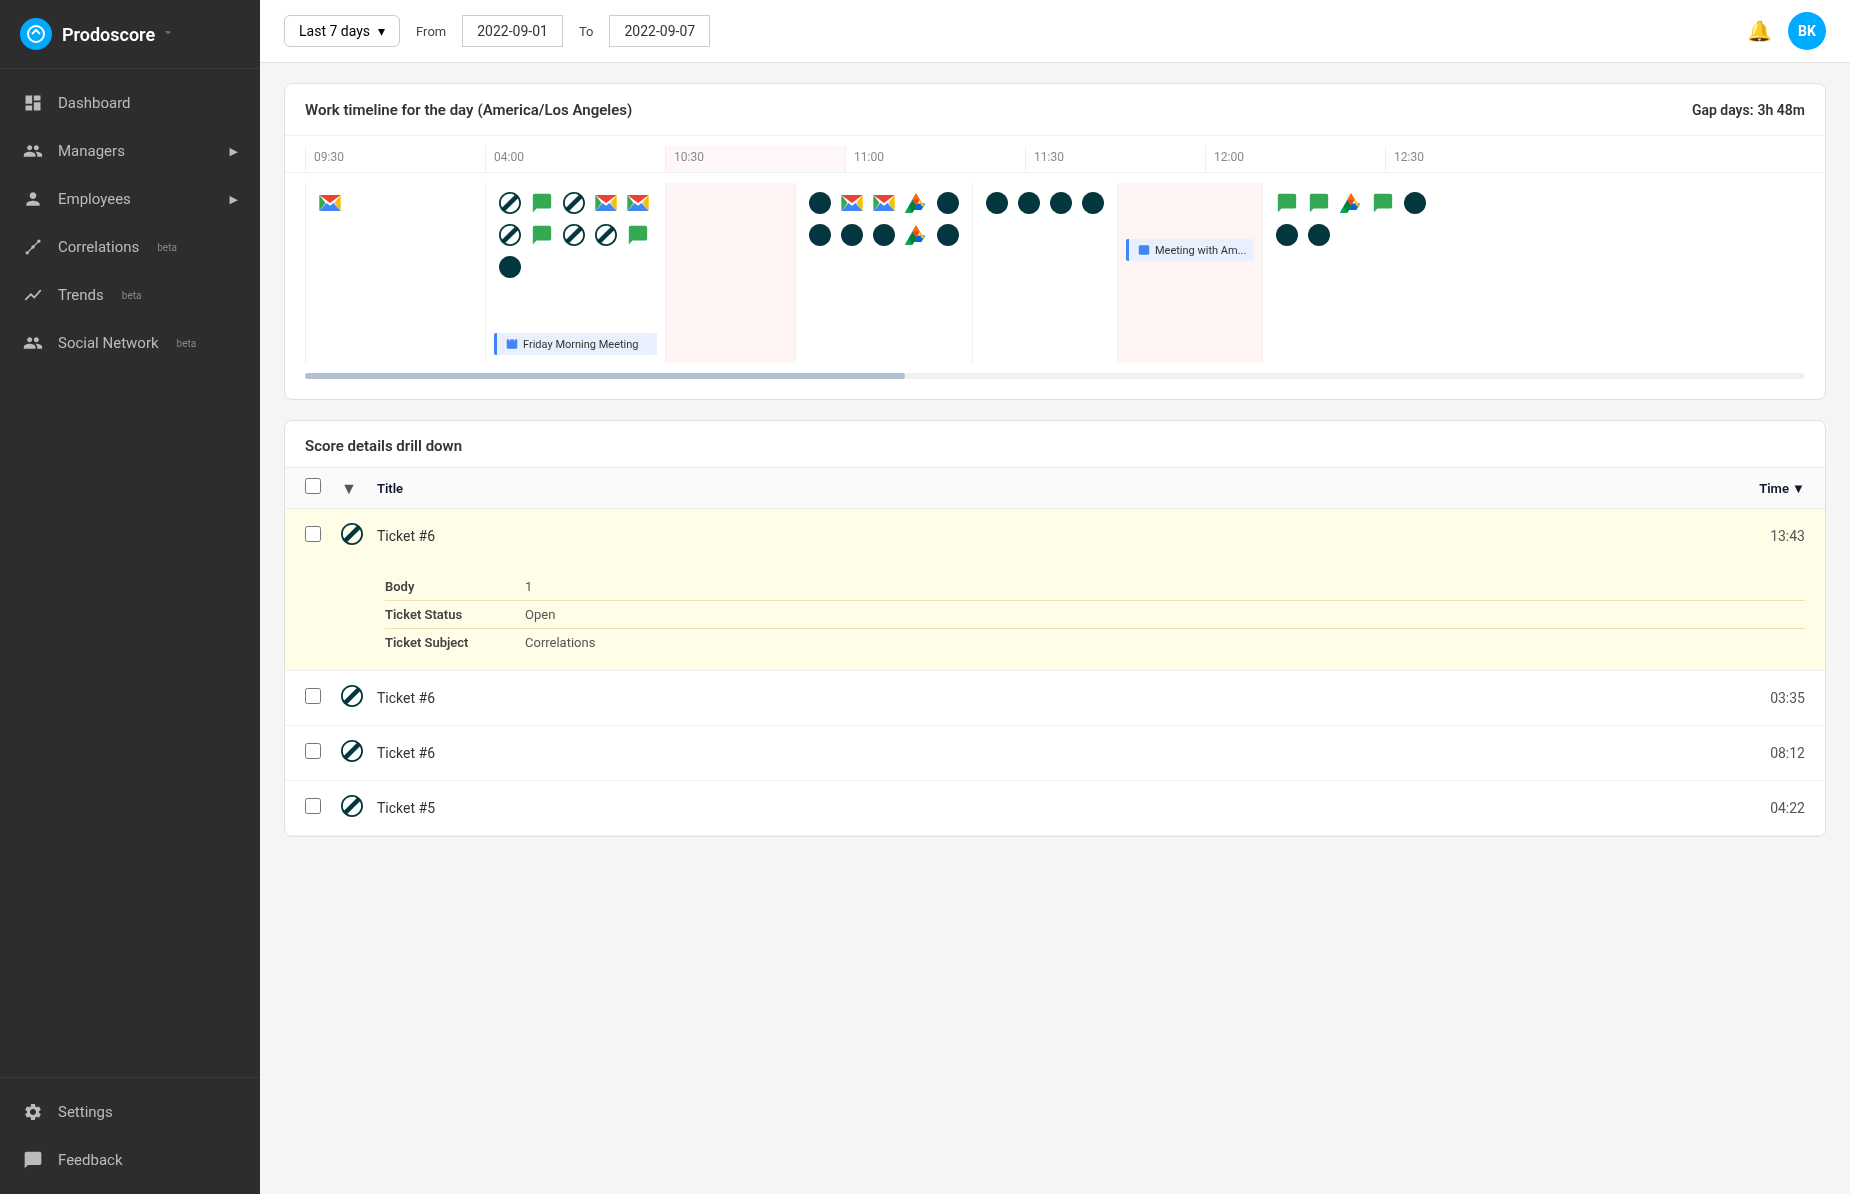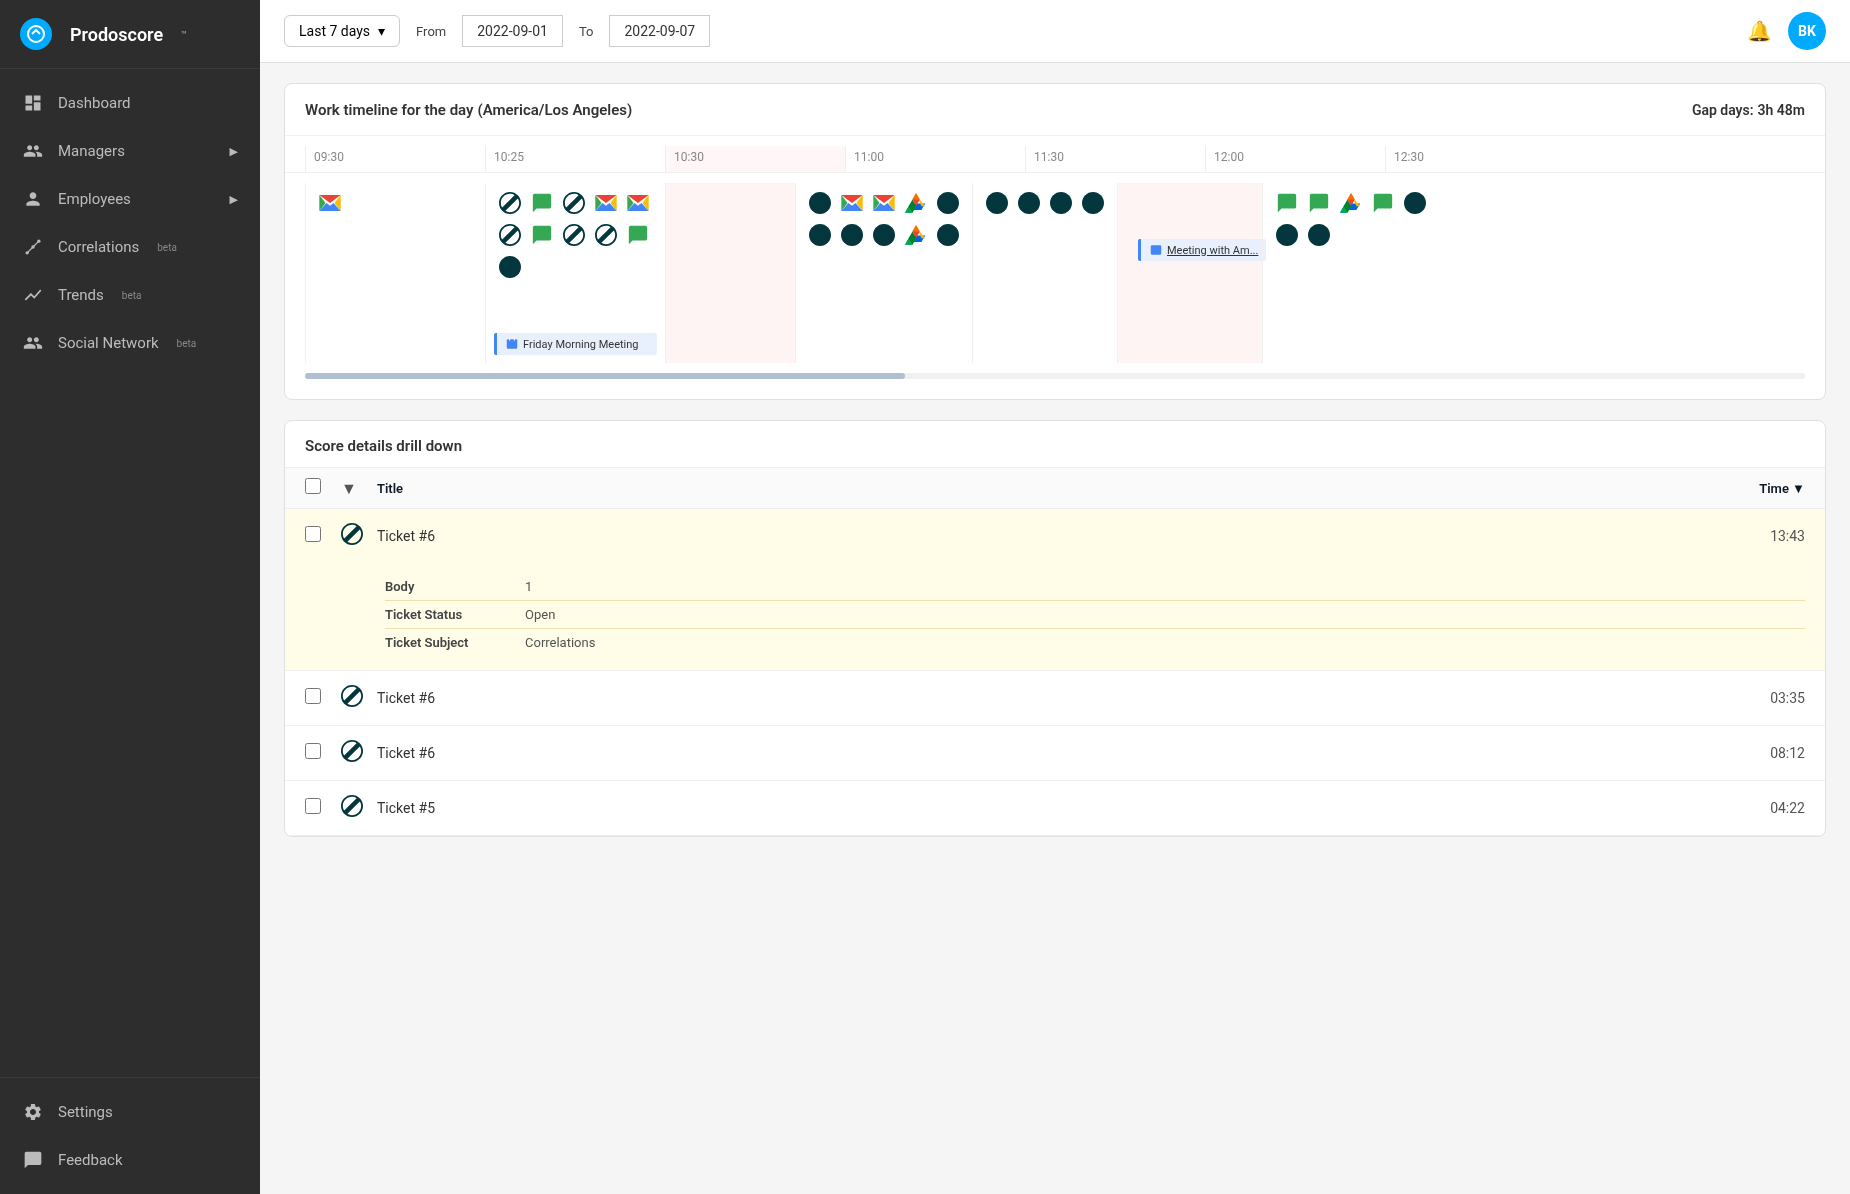--- a/index.html
+++ b/index.html
@@ -12,21 +12,21 @@
       background: #2d2d2d;
       color: #ccc;
       display: flex;
       flex-direction: column;
       height: 100vh;
     }
     .sidebar-logo {
       padding: 18px 20px;
       display: flex;
       align-items: center;
-      gap: 18px;
+      gap: 10px;
       border-bottom: 1px solid #3a3a3a;
     }
     .logo-icon {
       width: 32px; height: 32px;
       background: #00aaff;
       border-radius: 50%;
       display: flex; align-items: center; justify-content: center;
       color: white; font-weight: bold; font-size: 14px;
     }
     .logo-text { color: white; font-size: 18px; font-weight: 600; }
@@ -342,21 +342,21 @@
         </div>
         <div>
           <span class="gap-time">Gap days:</span>
           <span class="gap-time">3h 48m</span>
         </div>
       </div>
       <div class="timeline-area">
 
         <div class="timeline-ruler">
           <div class="time-slot">09:30</div>
-          <div class="time-slot">10:25</div>
+          <div class="time-slot">04:00</div>
           <div class="time-slot" style="background:rgba(255,180,180,0.1)">10:30</div>
           <div class="time-slot">11:00</div>
           <div class="time-slot">11:30</div>
           <div class="time-slot">12:00</div>
           <div class="time-slot">12:30</div>
         </div>
 
         <div class="timeline-events">
 
           <div class="time-column" style="min-width:180px">
@@ -548,21 +548,21 @@
               </span>
               <span class="event-icon">
                 <svg width="22" height="22" viewBox="0 0 24 24">
                     <path d="M12 0C5.37 0 0 5.37 0 12s5.37 12 12 12 12-5.37 12-12S18.63 0 12 0z" fill="#03363d"></path>
                   </svg>
               </span>
             </div>
           </div>
 
           <div class="time-column gap" style="min-width:130px; position:relative;">
-            <div class="meeting-bar" style="position:relative; margin-top:60px; left:12px; right:0;text-decoration:underline;">
+            <div class="meeting-bar" style="position:relative; margin-top:60px; left:0; right:0;">
               <svg width="14" height="14" viewBox="0 0 24 24" fill="#4285f4">
                   <rect x="3" y="4" width="18" height="16" rx="2"></rect>
                 </svg>
               <span>Meeting with Am...</span>
             </div>
           </div>
 
           <div class="time-column" style="min-width:160px">
             <div class="event-icons-grid">
               <span class="event-icon">

